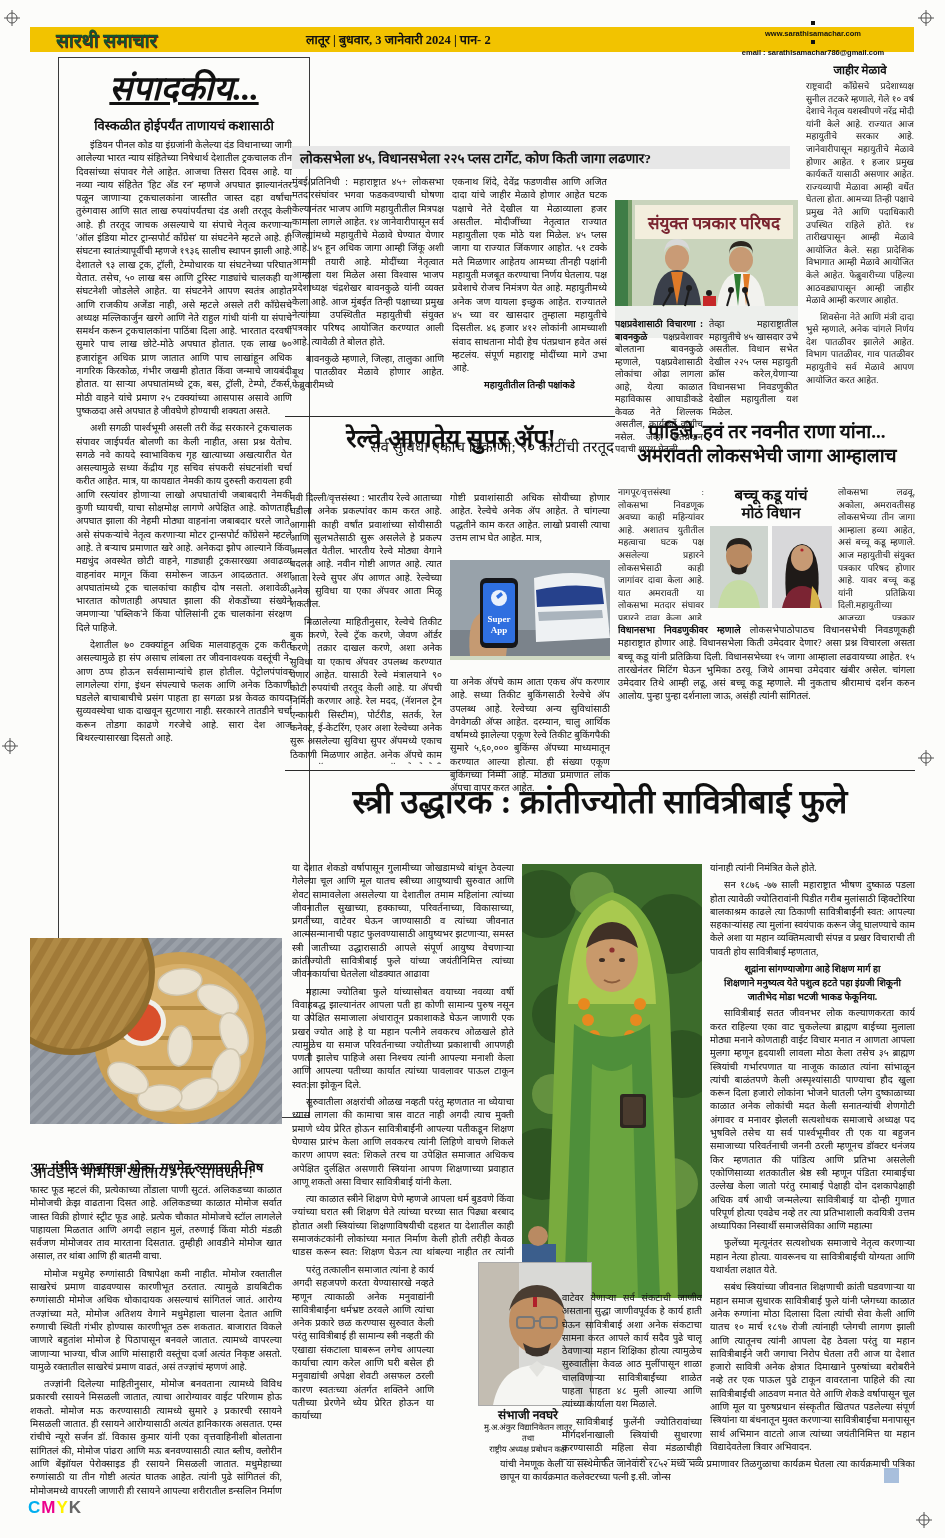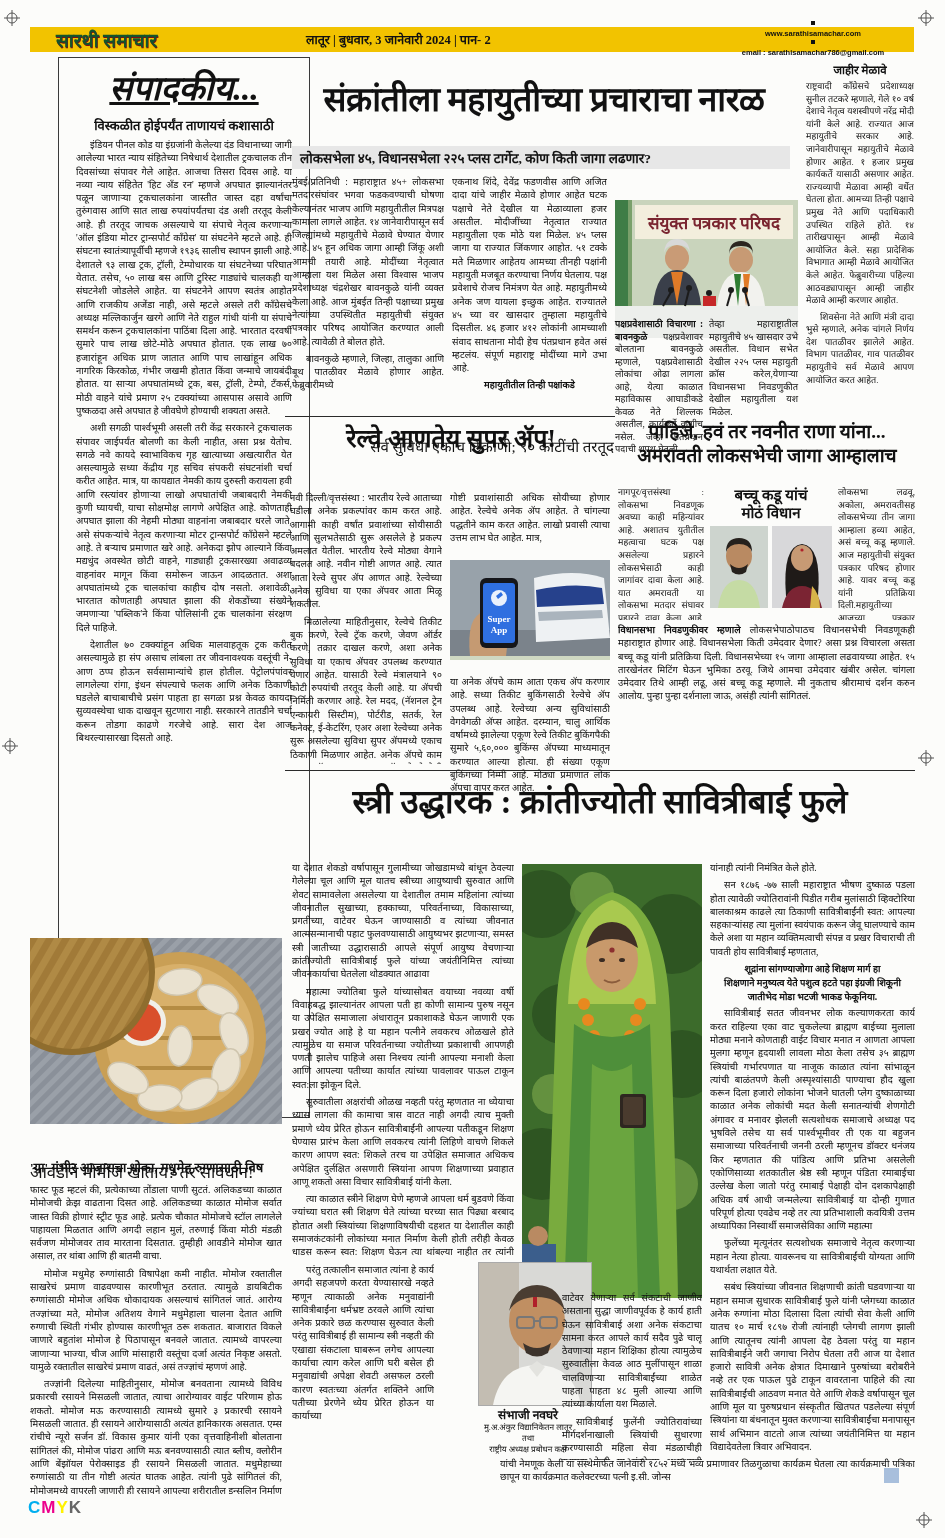--- a/index.html
+++ b/index.html
@@ -103,21 +103,20 @@
   <div class="abs edit-box">
     <div class="edit-title">संपादकीय...</div>
     <div class="edit-head">विस्कळीत होईपर्यंत ताणायचं कशासाठी</div>
     <div class="jtext" style="height:780px;">
       <p>इंडियन पीनल कोड या इंग्रजांनी केलेल्या दंड विधानाच्या जागी आलेल्या भारत न्याय संहितेच्या निषेधार्थ देशातील ट्रकचालक तीन दिवसांच्या संपावर गेले आहेत. आजचा तिसरा दिवस आहे. या नव्या न्याय संहितेत 'हिट अँड रन' म्हणजे अपघात झाल्यानंतर पळून जाणाऱ्या ट्रकचालकांना जास्तीत जास्त दहा वर्षांचा तुरुंगवास आणि सात लाख रुपयांपर्यंतचा दंड अशी तरतूद केली आहे. ही तरतूद जाचक असल्याचे या संपाचे नेतृत्व करणाऱ्या 'ऑल इंडिया मोटर ट्रान्सपोर्ट काँग्रेस' या संघटनेने म्हटले आहे. ही संघटना स्वातंत्र्यापूर्वीची म्हणजे १९३६ सालीच स्थापन झाली आहे. देशातले ९३ लाख ट्रक, ट्रॉली, टेम्पोधारक या संघटनेच्या परिघात येतात. तसेच, ५० लाख बस आणि टुरिस्ट गाड्यांचे चालकही या संघटनेशी जोडलेले आहेत. या संघटनेने आपण स्वतंत्र आहोत आणि राजकीय अजेंडा नाही, असे म्हटले असले तरी काँग्रेसचे अध्यक्ष मल्लिकार्जुन खरगे आणि नेते राहुल गांधी यांनी या संपाचे समर्थन करून ट्रकचालकांना पाठिंबा दिला आहे. भारतात दरवर्षी सुमारे पाच लाख छोटे-मोठे अपघात होतात. एक लाख ७० हजारांहून अधिक प्राण जातात आणि पाच लाखांहून अधिक नागरिक किरकोळ, गंभीर जखमी होतात किंवा जन्माचे जायबंदी होतात. या साऱ्या अपघातांमध्ये ट्रक, बस, ट्रॉली, टेम्पो, टँकर्स, मोठी वाहने यांचे प्रमाण २५ टक्क्यांच्या आसपास असावे आणि पुष्कळदा असे अपघात हे जीवघेणे होण्याची शक्यता असते.</p>
       <p>अशी सगळी पार्श्वभूमी असली तरी केंद्र सरकारने ट्रकचालक संपावर जाईपर्यंत बोलणी का केली नाहीत, असा प्रश्न येतोच. सगळे नवे कायदे स्वाभाविकच गृह खात्याच्या अखत्यारीत येत असल्यामुळे सध्या केंद्रीय गृह सचिव संपकरी संघटनांशी चर्चा करीत आहेत. मात्र, या कायद्यात नेमकी काय दुरुस्ती करायला हवी आणि रस्त्यांवर होणाऱ्या लाखो अपघातांची जबाबदारी नेमकी कुणी घ्यायची, याचा सोक्षमोक्ष लागणे अपेक्षित आहे. कोणताही अपघात झाला की नेहमी मोठ्या वाहनांना जबाबदार धरले जाते, असे संपकऱ्यांचे नेतृत्व करणाऱ्या मोटर ट्रान्सपोर्ट काँग्रेसने म्हटले आहे. ते बऱ्याच प्रमाणात खरे आहे. अनेकदा झोप आल्याने किंवा मद्यधुंद अवस्थेत छोटी वाहने, गाड्याही ट्रकसारख्या अवाढव्य वाहनांवर मागून किंवा समोरून जाऊन आदळतात. अशा अपघातांमध्ये ट्रक चालकांचा काहीच दोष नसतो. अशावेळी, भारतात कोणताही अपघात झाला की शेकडोंच्या संख्येने जमणाऱ्या 'पब्लिक'ने किंवा पोलिसांनी ट्रक चालकांना संरक्षण दिले पाहिजे.</p>
       <p>देशातील ७० टक्क्यांहून अधिक मालवाहतूक ट्रक करीत असल्यामुळे हा संप असाच लांबला तर जीवनावश्यक वस्तूंची ने-आण ठप्प होऊन सर्वसामान्यांचे हाल होतील. पेट्रोलपंपांवर लागलेल्या रांगा, इंधन संपल्याचे फलक आणि अनेक ठिकाणी घडलेले बाचाबाचीचे प्रसंग पाहता हा सगळा प्रश्न केवळ कायदा सुव्यवस्थेचा धाक दाखवून सुटणारा नाही. सरकारने तातडीने चर्चा करून तोडगा काढणे गरजेचे आहे. सारा देश आज बिथरल्यासारखा दिसतो आहे.</p>
     </div>
   </div>
 
-  <div class="abs lead-head">संक्रांतीला महायुतीच्या प्रचाराचा नारळ</div>
   <div class="abs lead-sub">लोकसभेला ४५, विधानसभेला २२५ प्लस टार्गेट, कोण किती जागा लढणार?</div>
 
   <div class="abs sidebar">
     <h4>जाहीर मेळावे</h4>
     <div class="jtext" style="height:350px;">
       <p class="noind">राष्ट्रवादी काँग्रेसचे प्रदेशाध्यक्ष सुनील तटकरे म्हणाले, गेले १० वर्ष देशाचे नेतृत्व यशस्वीपणे नरेंद्र मोदी यांनी केले आहे. राज्यात आज महायुतीचे सरकार आहे. जानेवारीपासून महायुतीचे मेळावे होणार आहेत. १ हजार प्रमुख कार्यकर्ते यासाठी असणार आहेत. राज्यव्यापी मेळावा आम्ही वर्धेत घेतला होता. आमच्या तिन्ही पक्षाचे प्रमुख नेते आणि पदाधिकारी उपस्थित राहिले होते. १४ तारीखपासून आम्ही मेळावे आयोजित केले. सहा प्रादेशिक विभागात आम्ही मेळावे आयोजित केले आहेत. फेब्रुवारीच्या पहिल्या आठवड्यापासून आम्ही जाहीर मेळावे आम्ही करणार आहोत.</p>
       <p>शिवसेना नेते आणि मंत्री दादा भुसे म्हणाले, अनेक चांगले निर्णय देश पातळीवर झालेले आहेत. विभाग पातळीवर, गाव पातळीवर महायुतीचे सर्व मेळावे आपण आयोजित करत आहेत.</p>
     </div>
   </div>
 

